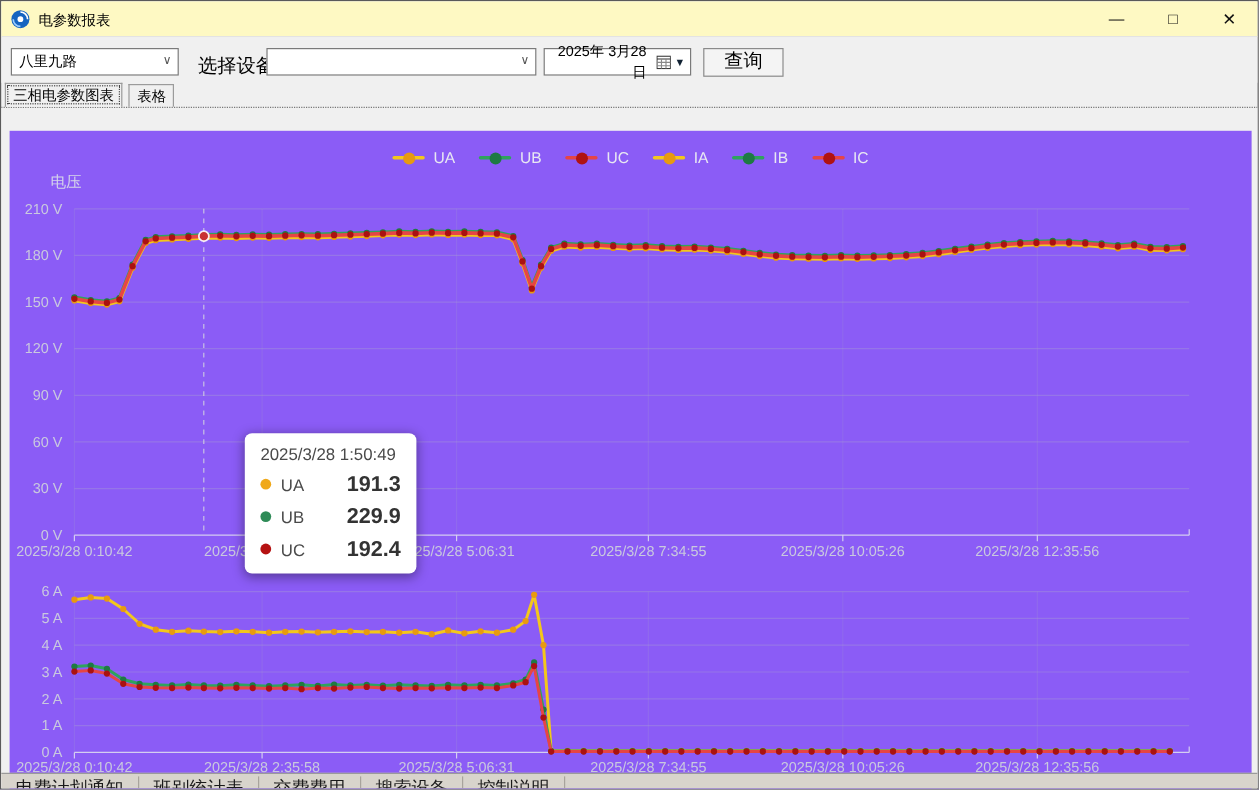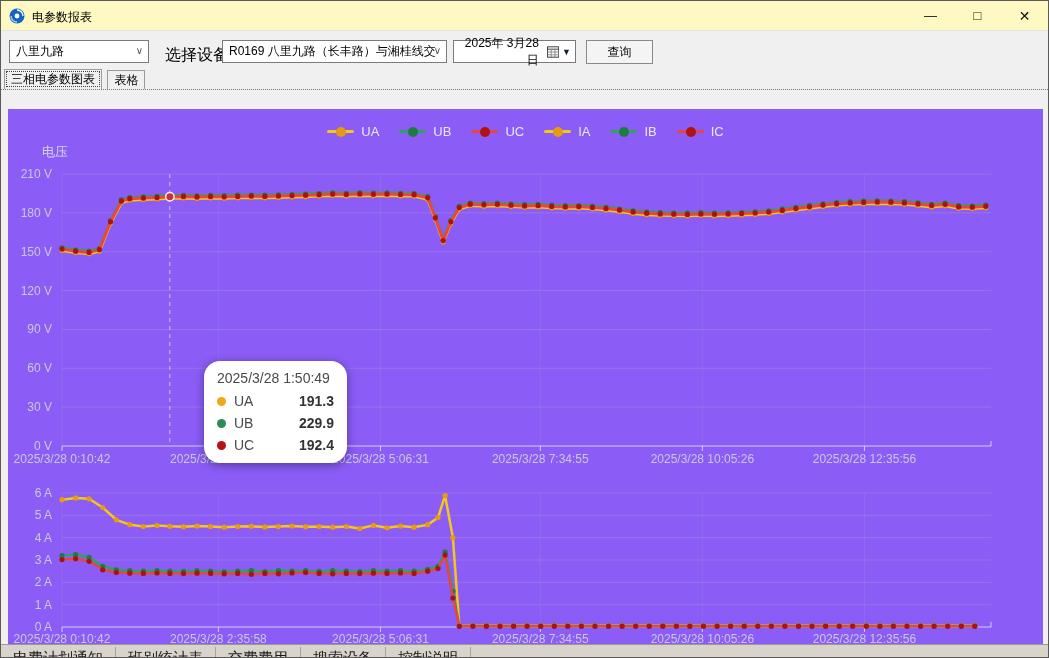--- a/index.html
+++ b/index.html
@@ -17,21 +17,21 @@
   
   .toolbar{position:absolute;top:30px;left:0;right:0;height:38px;background:#f0f0f0;}
   .combo{position:absolute;top:9px;height:23px;background:#fff;border:1px solid #7a7a7a;font-size:12px;color:#000;
          display:flex;align-items:center;padding:0 20px 0 6px;white-space:nowrap;overflow:hidden;}
   .combo .chev{position:absolute;right:5px;top:4px;color:#555;font-size:10px;}
   .tb-label{position:absolute;top:14px;font-size:16px;color:#000;}
   .datepicker{position:absolute;top:9px;height:23px;background:#fff;border:1px solid #7a7a7a;font-size:12px;color:#000;
               display:flex;align-items:center;padding:0 4px;}
   .dp-cal{margin-left:8px;}
   .dp-arrow{margin-left:3px;font-size:9px;color:#123;}
-  .btn-query{position:absolute;top:9px;height:24px;background:#f4f4f4;border:1px solid #8a8a8a;font-size:12px;color:#000;
+  .btn-query{position:absolute;top:9px;height:24px;background:#f4f4f4;border:1px solid #8a8a8a;font-size:16px;color:#000;
              text-align:center;line-height:22px;cursor:pointer;}
 
   
   .tabstrip{position:absolute;top:68px;left:3px;height:20px;}
   .tab{display:inline-block;height:19px;line-height:18px;padding:0 6px;font-size:12px;color:#000;background:#f0f0f0;
        border:1px solid #9b9b9b;border-bottom:none;margin-right:1px;position:relative;top:1px;cursor:pointer;}
   .tab.selected{height:20px;top:0;outline:1px dotted #444;outline-offset:-3px;z-index:2;}
 
   
   .tabpage{position:absolute;top:88px;left:0;right:0;bottom:0;background:#f0f0f0;border-top:1px dotted #777;}
@@ -47,27 +47,27 @@
   #voltage-svg{top:36px;}
   #current-svg{top:371px;}
   .ytick,.xtick{fill:#c9c9de;font-size:12px;}
   .chart-title{fill:#d5d5ea;font-size:13px;}
   .grid{stroke:rgba(175,175,200,0.30);stroke-width:1;}
   .vgrid{stroke:rgba(175,175,200,0.16);stroke-width:1;}
   .axis{stroke:rgba(225,225,240,0.85);stroke-width:1;}
   .crosshair{stroke:rgba(210,210,225,0.85);stroke-width:1;stroke-dasharray:4 4;}
 
   
-  .tooltip{position:absolute;left:196px;top:252px;width:143px;background:#ffffff;border-radius:16px;
+  .tooltip{position:absolute;left:196px;top:252px;width:143px;background:#ffffff;border-radius:6px;
            box-shadow:0 2px 10px rgba(0,0,0,0.4);padding:9px 13px 10px 13px;z-index:5;}
   .tt-title{font-size:14px;color:#4a4a4a;margin-bottom:7px;white-space:nowrap;}
   .tt-row{display:flex;align-items:center;margin-top:6px;}
   .tt-dot{width:9px;height:9px;border-radius:50%;margin-right:8px;flex:none;}
   .tt-name{font-size:14px;color:#4a4a4a;}
-  .tt-val{margin-left:auto;font-size:14px;font-weight:bold;color:#333;}
+  .tt-val{margin-left:auto;font-size:18px;font-weight:bold;color:#333;}
 
   
   .bg-strip{position:absolute;left:0;right:0;bottom:0;height:13px;background:#d8d4cc;border-top:1px solid #9a9a9a;
             overflow:hidden;white-space:nowrap;}
   .bg-tab{display:inline-block;padding:0 12px;border-right:1px solid #a8a49c;font-size:15px;line-height:22px;
           color:#1a1a1a;margin-top:2px;cursor:pointer;}
 </style>
 </head>
 <body>
 
@@ -88,21 +88,20 @@
     </div>
   </div>
 
   <div class="toolbar">
     <div class="combo" style="left:8px;width:140px;">
       <span>八里九路</span>
       <span class="chev">∨</span>
     </div>
     <span class="tb-label" style="left:164px;">选择设备</span>
     <div class="combo" style="left:221px;width:225px;">
-      <span>R0169 八里九路（长丰路）与湘桂线交</span>
       <span class="chev">∨</span>
     </div>
     <div class="datepicker" style="left:452px;width:123px;text-align:right;">
       <span>2025年 3月28日</span>
       <svg class="dp-cal" width="13" height="12" viewBox="0 0 13 12">
         <rect x="0.5" y="0.5" width="12" height="11" fill="#fff" stroke="#333"></rect>
         <line x1="0.5" y1="3" x2="12.5" y2="3" stroke="#333"></line>
         <line x1="4.5" y1="3" x2="4.5" y2="11.5" stroke="#888"></line>
         <line x1="8.5" y1="3" x2="8.5" y2="11.5" stroke="#888"></line>
         <line x1="0.5" y1="6" x2="12.5" y2="6" stroke="#888"></line>

